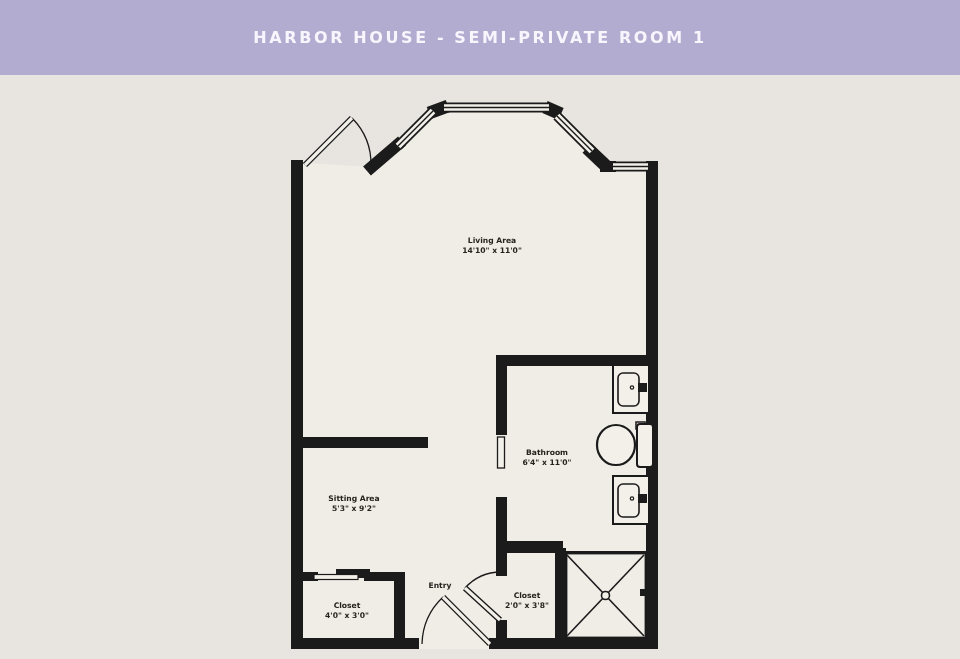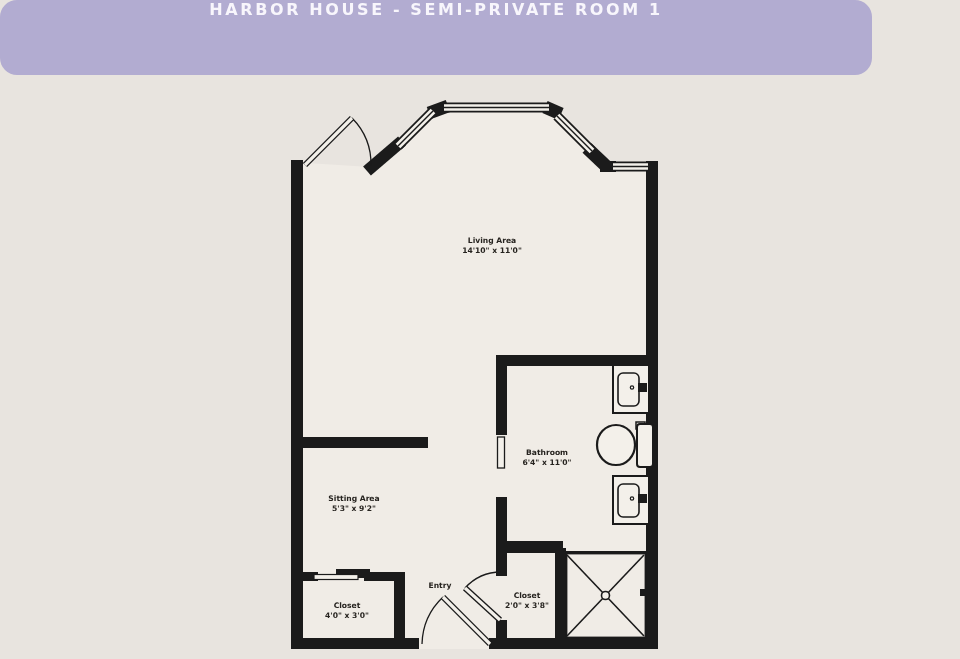--- a/index.html
+++ b/index.html
@@ -7,27 +7,26 @@
     padding: 0;
     width: 960px;
     height: 659px;
     overflow: hidden;
     background: #e8e4df;
     font-family: "DejaVu Sans", "Liberation Sans", sans-serif;
   }
   .banner {
     position: absolute;
     top: 0; left: 0;
-    width: 872px;
+    width: 960px;
     height: 75px;
     background: #b2acd1;
     display: flex;
-    align-items: flex-start;
+    align-items: center;
     justify-content: center;
-    border-radius: 17px;
   }
   .banner-title {
     color: #f8f6fc;
     font-size: 16px;
     font-weight: 600;
     letter-spacing: 2.6px;
     text-transform: uppercase;
   }
   svg.plan {
     position: absolute;

